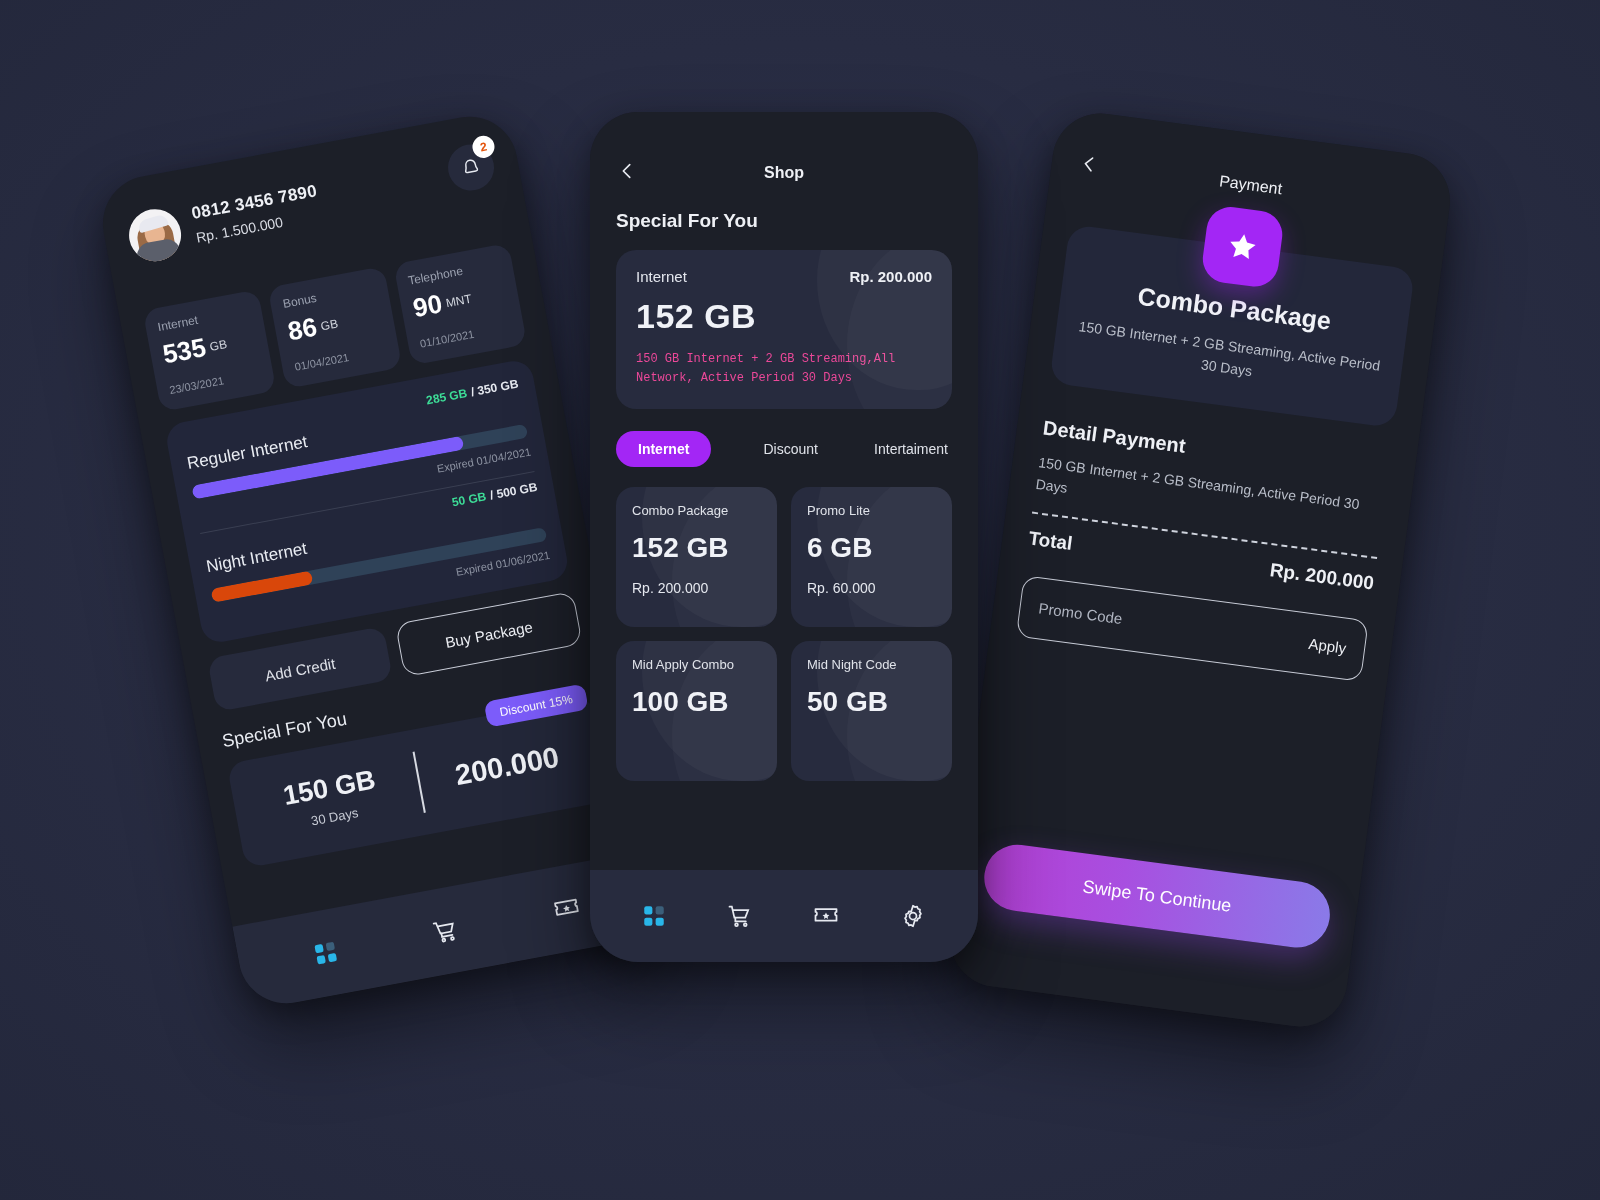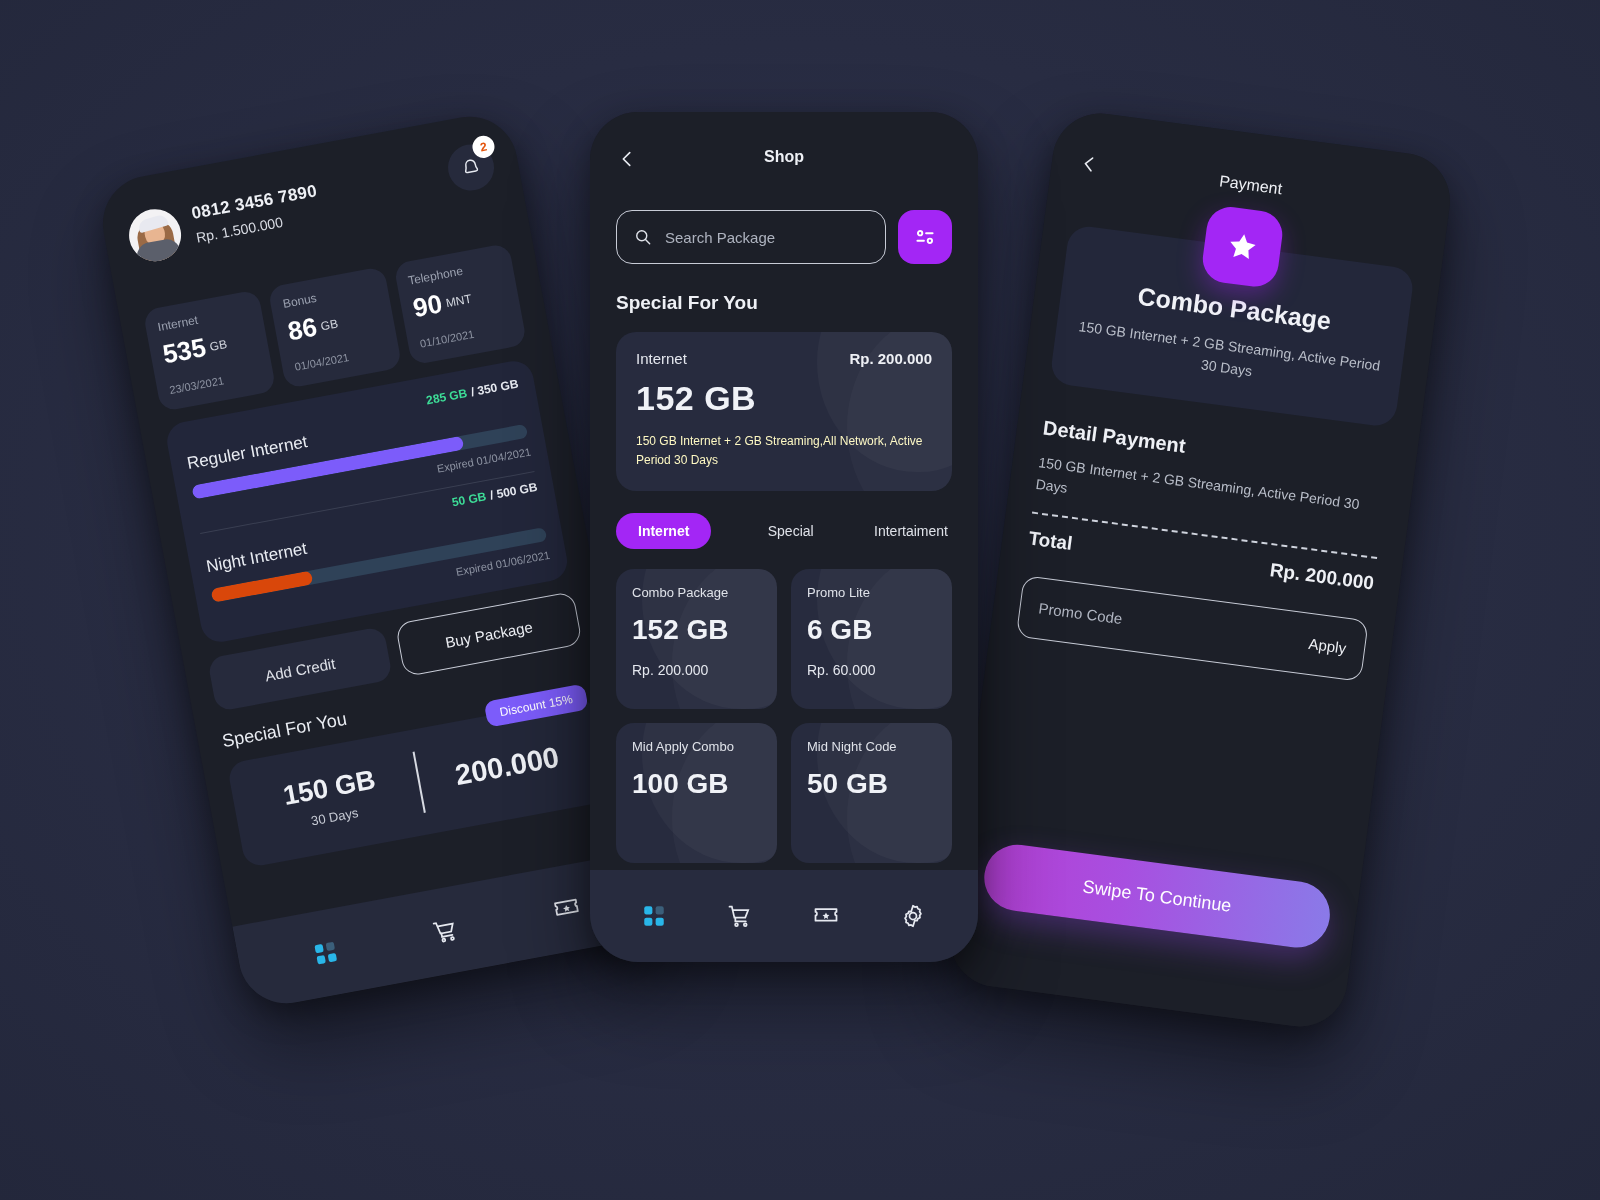--- a/index.html
+++ b/index.html
@@ -156,21 +156,21 @@
   
   .p1-nav {
     position:absolute; left:0; right:0; bottom:0; height: 86px;
     background:#262a3c;
     display:flex; align-items:center; justify-content:space-around;
     padding: 0 26px;
   }
 
   
   #phone2 .screen { padding: 36px 26px 0 26px; background:#1c1f28; }
-  .p2-head { display:flex; align-items:flex-start; height: 34px; position:relative; }
+  .p2-head { display:flex; align-items:flex-end; height: 34px; position:relative; }
   .chev {
     width: 22px; height: 22px; position:relative;
   }
   .p2-title {
     position:absolute; left:0; right:0; text-align:center;
     font-size: 16px; font-weight:bold; color:#eef0f5;
   }
   .p2-search-row { display:flex; gap: 12px; margin-top: 28px; align-items:center; }
   .searchbox {
     flex:1; height: 54px; border-radius: 16px;
@@ -188,21 +188,21 @@
   }
   .p2-section-title { font-size: 19px; font-weight:bold; color:#eef0f5; margin-top: 28px; }
 
   .feat-card {
     margin-top: 18px; background:#272b3e; border-radius: 20px; padding: 18px 20px 22px 20px;
   }
   .feat-row { display:flex; justify-content:space-between; align-items:center; }
   .feat-label { font-size: 15px; color:#e4e7ee; }
   .feat-price { font-size: 15px; font-weight:bold; color:#eef0f5; }
   .feat-size { font-size: 34px; font-weight:bold; color:#f0f2f7; margin-top: 12px; letter-spacing:.5px; }
-  .feat-desc { font-size: 12px; color:#fef9c3; margin-top: 14px; line-height: 1.55; }
+  .feat-desc { font-size: 12px; color:#ec4899; margin-top: 14px; line-height: 1.55; font-family: Liberation Mono, monospace; }
 
   .tabs { display:flex; align-items:center; gap: 0px; margin-top: 22px; justify-content: space-between; }
   .tab { font-size: 14px; color:#dfe2e9; padding: 10px 4px; }
   .tab.active {
     background:#a326f5; color:#fff; border-radius: 20px; padding: 10px 22px; font-weight:bold;
   }
 
   .pkg-grid { display:grid; grid-template-columns: 1fr 1fr; gap: 14px; margin-top: 20px; }
   .pkg {
     background:#272b3e; border-radius: 18px; padding: 16px 16px 20px 16px; min-height: 140px;
@@ -400,52 +400,35 @@
 
       <div class="p2-head">
         <div class="chev">
           <svg width="22" height="22" viewBox="0 0 24 24" fill="none" stroke="#e6e9f0" stroke-width="1.8" stroke-linecap="round" stroke-linejoin="round">
             <polyline points="15,5 8,12 15,19"></polyline>
           </svg>
         </div>
         <div class="p2-title">Shop</div>
       </div>
 
-      <div class="p2-search-row">
-        <div class="searchbox">
-          <svg width="20" height="20" viewBox="0 0 24 24" fill="none" stroke="#dfe2e9" stroke-width="1.7" stroke-linecap="round">
-            <circle cx="10.5" cy="10.5" r="6"></circle>
-              <line x1="15" y1="15" x2="20" y2="20"></line>
-          </svg>
-          <input type="text" placeholder="Search Package" style="">
-        </div>
-        <div class="filter-btn">
-          <svg width="26" height="26" viewBox="0 0 24 24" fill="none" stroke="#ffffff" stroke-width="1.8" stroke-linecap="round">
-            <circle cx="7.5" cy="8.5" r="2"></circle>
-              <line x1="13" y1="8.5" x2="19" y2="8.5"></line>
-            <circle cx="16.5" cy="15.5" r="2"></circle>
-              <line x1="5" y1="15.5" x2="11" y2="15.5"></line>
-          </svg>
-        </div>
-      </div>
 
       <div class="p2-section-title">Special For You</div>
 
       <div class="feat-card card-deco">
         <div class="feat-row">
           <span class="feat-label">Internet</span>
           <span class="feat-price">Rp. 200.000</span>
         </div>
         <div class="feat-size">152 GB</div>
         <div class="feat-desc">150 GB Internet + 2 GB Streaming,All Network, Active Period 30 Days</div>
       </div>
 
       <div class="tabs">
         <div class="tab active">Internet</div>
-        <div class="tab">Special</div>
+        <div class="tab">Discount</div>
         <div class="tab">Intertaiment</div>
       </div>
 
       <div class="pkg-grid">
         <div class="pkg card-deco">
           <div class="name">Combo Package</div>
           <div class="size">152 GB</div>
           <div class="price">Rp. 200.000</div>
         </div>
         <div class="pkg card-deco">

